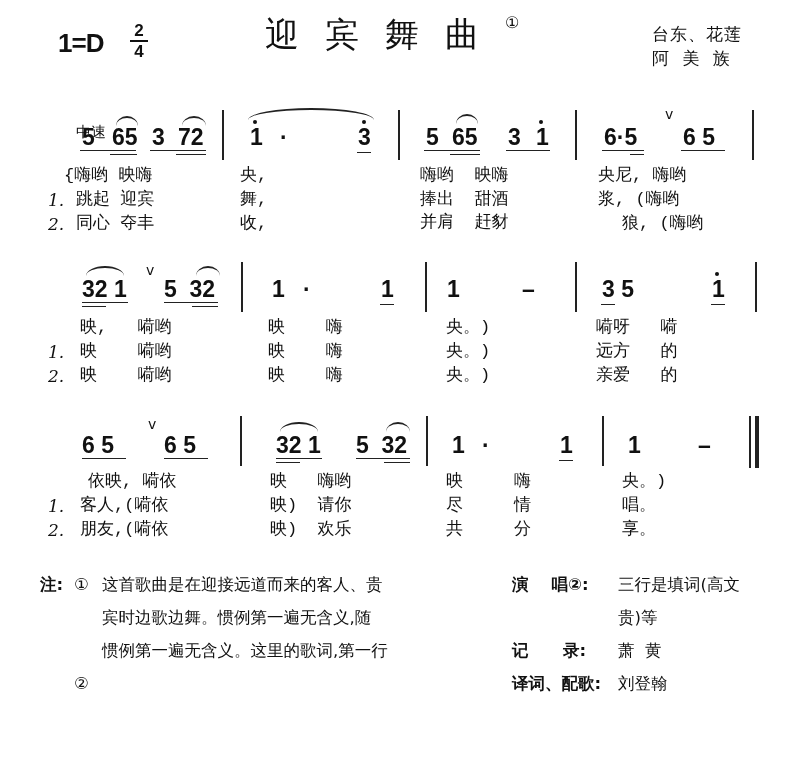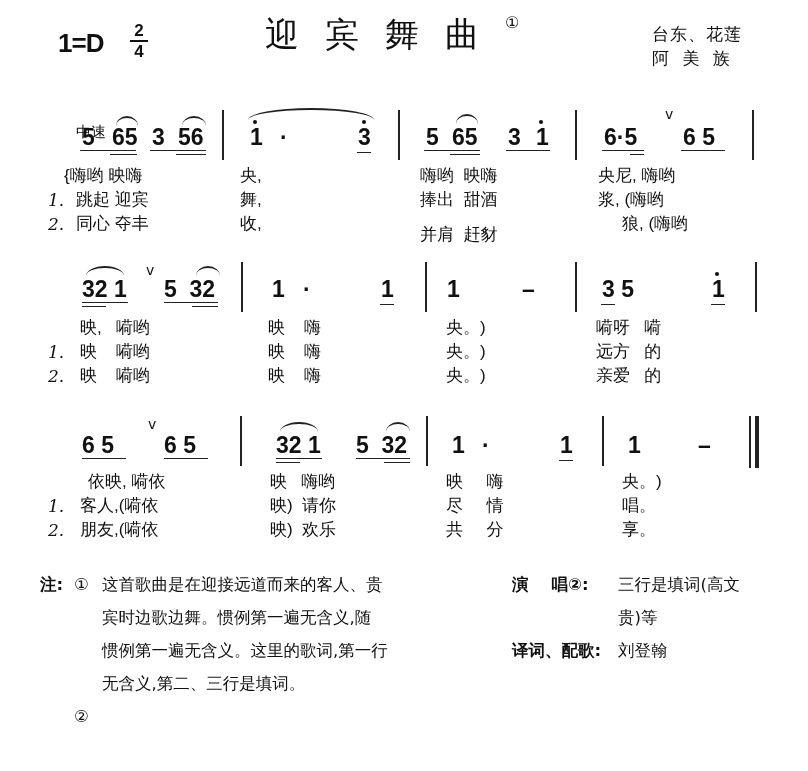--- a/index.html
+++ b/index.html
@@ -12,21 +12,21 @@
   .title { left:265px; top:12px; font-family:"DejaVu Serif", serif; font-size:34px; letter-spacing:26px; }
   .title sup { font-size:16px; letter-spacing:0; position:relative; top:-6px; }
   .origin { left:652px; top:22px; font-size:17px; line-height:24px; letter-spacing:1px; }
   .tempo { left:76px; top:88px; font-size:15px;margin-top:35px; }
   .note { position:absolute; font-family:"Liberation Sans", sans-serif; font-weight:bold; font-size:23px; white-space:pre; }
   .ul { position:absolute; height:0; border-top:1.5px solid #222; }
   .bar-line { position:absolute; width:2px; background:#222; }
   .slur { position:absolute; border-top:2px solid #222; border-radius:50% 50% 0 0 / 100% 100% 0 0; height:8px; }
   .breath { position:absolute; font-size:14px; font-family:"DejaVu Sans", sans-serif; }
   .dot-above { position:absolute; width:4px; height:4px; border-radius:2px; background:#111; }
-  .lyric { position:absolute; font-family:Liberation Sans, sans-serif; font-size:17px; white-space:pre; line-height:20px; }
+  .lyric { position:absolute; font-family:Liberation Mono, monospace; font-size:17px; white-space:pre; line-height:20px; }
   .vnum { font-style:italic; font-family:"DejaVu Serif", serif; }
   .notes { left:40px; top:568px; font-size:16.5px; line-height:33px; }
   .notes .lbl { font-weight:bold; }
   .credits { left:512px; top:568px; font-size:16.5px; line-height:33px; }
   .credits .row { white-space:pre; }
   .credits .k { font-weight:bold; display:inline-block; width:106px; }
 </style>
 </head>
 <body>
 
@@ -41,21 +41,21 @@
   <div>台东、花莲</div>
   <div style="letter-spacing:4px">阿 美 族</div>
 </div>
 <div class="abs tempo">中速</div>
 
 <div>
 
   <div class="note" style="left:82px;top:124px">5</div>
   <div class="note" style="left:112px;top:124px">65</div>
   <div class="note" style="left:152px;top:124px">3</div>
-  <div class="note" style="left:178px;top:124px">56</div>
+  <div class="note" style="left:178px;top:124px">72</div>
   <div class="slur" style="left:116px;top:116px;width:22px"></div>
   <div class="slur" style="left:182px;top:116px;width:24px"></div>
   <div class="ul" style="left:80px;top:150px;width:56px"></div>
   <div class="ul" style="left:110px;top:154px;width:27px"></div>
   <div class="ul" style="left:150px;top:150px;width:56px"></div>
   <div class="ul" style="left:176px;top:154px;width:30px"></div>
   <div class="bar-line" style="left:222px;top:110px;height:50px"></div>
 
   <div class="slur" style="left:248px;top:108px;width:126px;height:10px"></div>
   <div class="note" style="left:250px;top:124px">1</div>
@@ -93,21 +93,21 @@
 
   <div class="lyric vnum" style="left:48px;top:190px">1.</div>
   <div class="lyric" style="left:76px;top:190px">跳起 迎宾</div>
   <div class="lyric" style="left:240px;top:190px">舞,</div>
   <div class="lyric" style="left:420px;top:190px">捧出  甜酒</div>
   <div class="lyric" style="left:598px;top:190px">浆, (嗨哟</div>
 
   <div class="lyric vnum" style="left:48px;top:214px">2.</div>
   <div class="lyric" style="left:76px;top:214px">同心 夺丰</div>
   <div class="lyric" style="left:240px;top:214px">收,</div>
-  <div class="lyric" style="left:420px;top:225px">并肩  赶豺</div>
+  <div class="lyric" style="left:420px;top:213px">并肩  赶豺</div>
   <div class="lyric" style="left:622px;top:214px">狼, (嗨哟</div>
 </div>
 
 <div>
   <div class="slur" style="left:86px;top:266px;width:38px"></div>
   <div class="breath" style="left:146px;top:262px">v</div>
   <div class="slur" style="left:196px;top:266px;width:24px"></div>
   <div class="note" style="left:82px;top:276px">32 1</div>
   <div class="note" style="left:164px;top:276px">5  32</div>
   <div class="ul" style="left:82px;top:302px;width:46px"></div>
@@ -201,28 +201,28 @@
 </div>
 
 <div class="abs notes">
   <div style="display:flex">
     <span class="lbl" style="width:34px">注:</span>
     <span style="width:28px">①</span>
     <div>
       <div>这首歌曲是在迎接远道而来的客人、贵</div>
       <div>宾时边歌边舞。惯例第一遍无含义,随</div>
       <div>惯例第一遍无含义。这里的歌词,第一行</div>
-      <div>无含义,第二、三行是填词。</div>
     </div>
   </div>
   <div style="display:flex">
     <span style="width:34px"></span>
     <span style="width:28px">②</span>
     <div>
     </div>
   </div>
 </div>
 
 <div class="abs credits">
   <div class="row"><span class="k">演    唱②:</span><span>三行是填词(高文</span></div>
   <div class="row"><span class="k"></span><span>贵)等</span></div>
+  <div class="row"><span class="k">记      录:</span><span>萧  黄</span></div>
   <div class="row"><span class="k">译词、配歌:</span><span>刘登翰</span></div>
 </div>
 
 </body></html>

